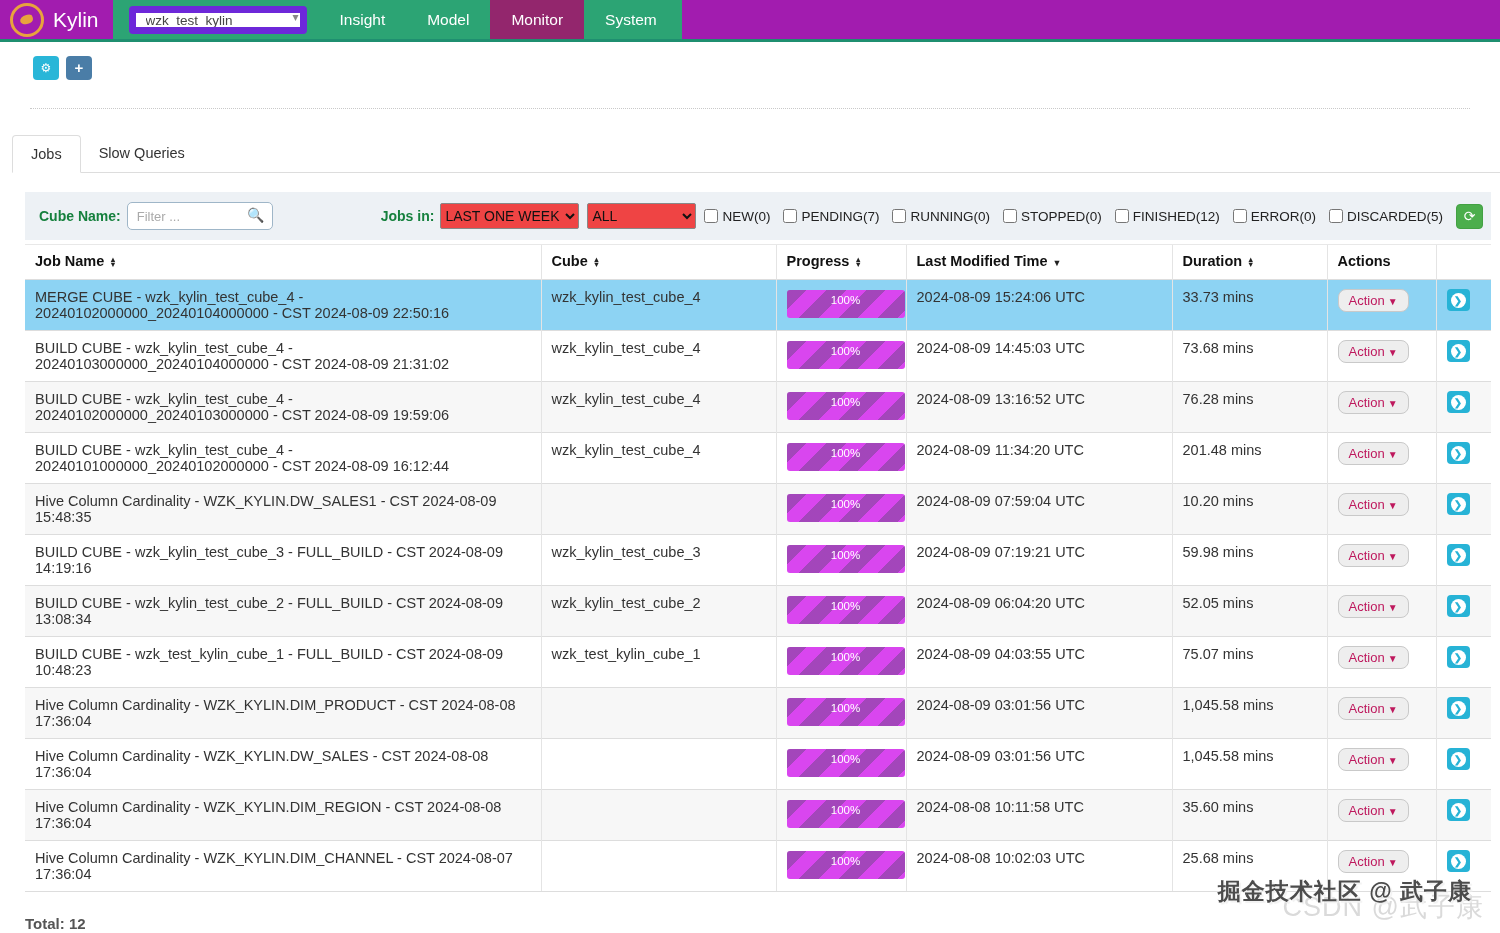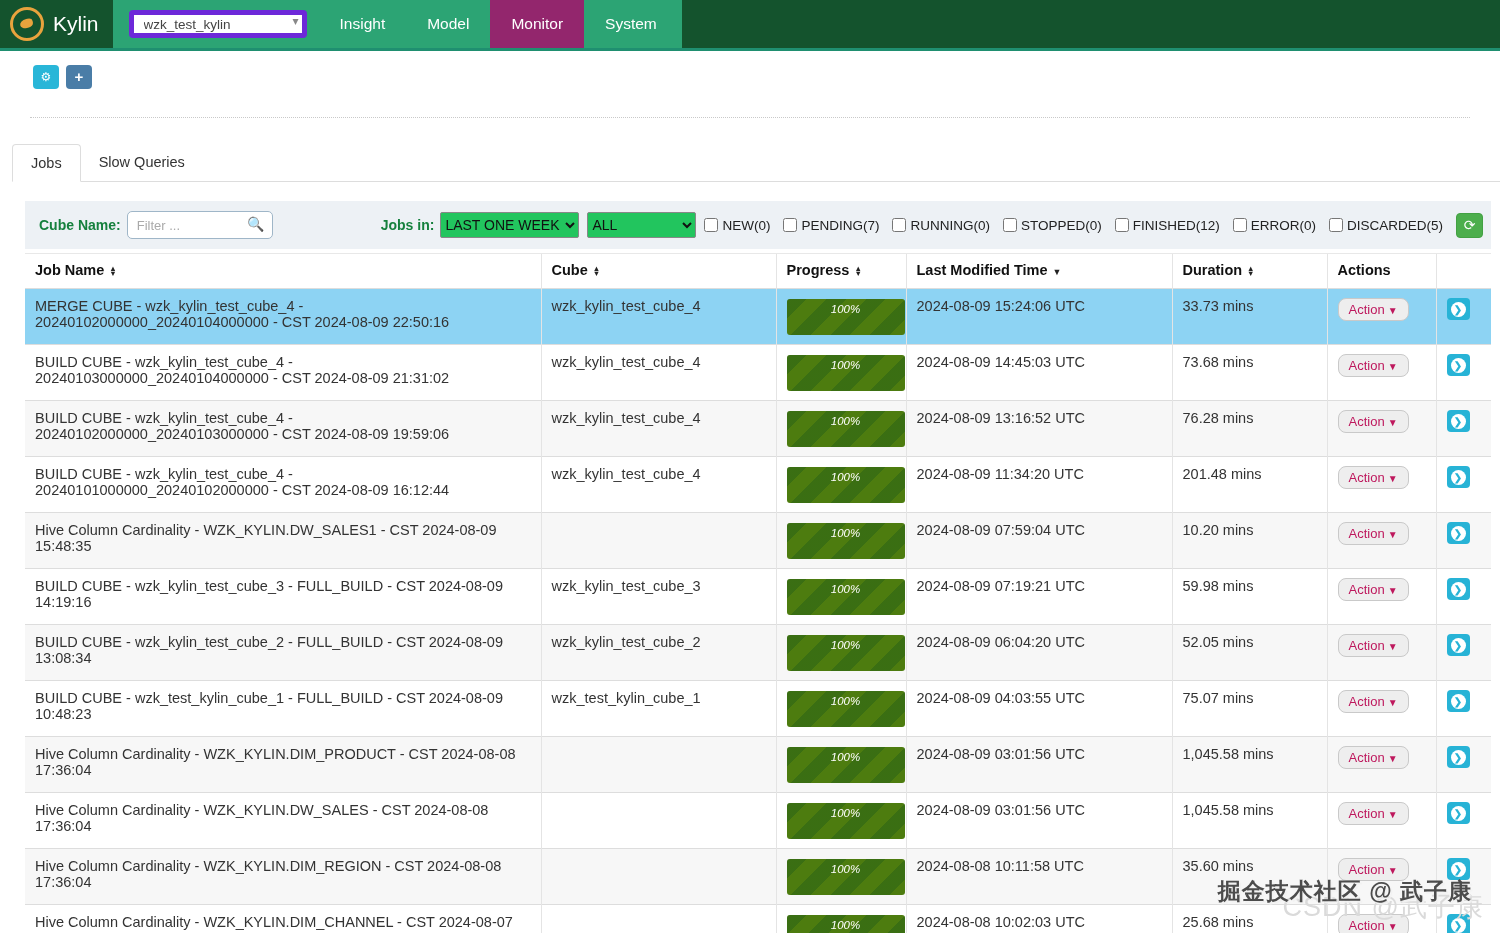--- a/index.html
+++ b/index.html
@@ -1,27 +1,27 @@
 <!DOCTYPE html>
 <html><head>
 <meta charset="utf-8">
 <style>
   * { margin:0; padding:0; box-sizing:border-box; }
   html,body { width:1500px; height:933px; background:#fff; font-family:"Liberation Sans", sans-serif; overflow:hidden; }
   body { position:relative; }
 
   
-  .navbar { height:51px; background:#14532d; display:flex; align-items:stretch; border-bottom:3px solid #1f8f70; }
+  .navbar { height:42px; background:#a21caf; display:flex; align-items:stretch; border-bottom:3px solid #1f8f70; }
   .brand { display:flex; align-items:center; padding:0 14px 0 10px; gap:9px; }
   .logo { width:34px; height:34px; border:3px solid #e8a33d; border-radius:50%; position:relative; }
   .logo::after { content:""; position:absolute; left:7px; top:9px; width:13px; height:9px; background:#e8a33d; border-radius:60% 40% 50% 50%; transform:rotate(-12deg); }
   .brand-name { color:#fff; font-size:21px; }
   .nav-green { background:#2ca474; display:flex; align-items:center; padding:0 4px; }
   .proj-select-wrap { position:relative; margin:0 12px; }
-  .proj-select { width:178px; height:28px; background:#fff; border:5px solid #6d28d9; border-radius:4px; appearance:none; -webkit-appearance:none; padding:0 22px 0 10px; font-size:13.5px; color:#444; font-family:"Liberation Sans", sans-serif; }
+  .proj-select { width:178px; height:28px; background:#fff; border:7px solid #6d28d9; border-radius:4px; appearance:none; -webkit-appearance:none; padding:0 22px 0 10px; font-size:13.5px; color:#444; font-family:"Liberation Sans", sans-serif; }
   .proj-select-wrap::after { content:"▾"; position:absolute; right:8px; top:4px; color:#888; font-size:12px; pointer-events:none; }
   .nav-menu { display:flex; align-items:stretch; height:100%; }
   .nav-item { display:flex; align-items:center; padding:0 21px; color:#fff; font-size:15.5px; cursor:pointer; }
   .nav-item.active { background:#93266d; }
 
   
   .toolbar { padding:14px 0 0 33px; display:flex; gap:7px; }
   .tb-btn { width:26px; height:24px; border:none; border-radius:4px; color:#fff; font-size:12px; line-height:22px; text-align:center; cursor:pointer; }
   .tb-btn.cogs { background:#29b6d8; }
   .tb-btn.plus { background:#4a7da7; font-size:15px; font-weight:bold; }
@@ -34,41 +34,41 @@
   .tab.active { background:#fff; border:1px solid #ddd; border-bottom:1px solid #fff; border-radius:4px 4px 0 0; }
 
   
   .filterbar { margin:19px 9px 0 25px; background:#edf1f5; display:flex; align-items:center; padding:10px 8px; font-size:14px; }
   .lbl { font-weight:bold; color:#15803d; margin:0 6px; white-space:nowrap; }
   .filter-input-wrap { position:relative; }
   .filter-input { width:146px; height:28px; border:1px solid #9fb6c8; border-radius:5px; padding:0 28px 0 9px; font-size:13px; color:#c2410c; background:#fff; font-family:"Liberation Sans", sans-serif; }
   .filter-input::placeholder { color:#aaa; }
   .search-ico { position:absolute; right:8px; top:5px; color:#2a8fd1; font-size:14px; }
   .spacer { flex:1; }
-  .sel { height:26px; border:1px solid #888; border-radius:2px; background:#22c55e; font-size:14px; color:#111; font-family:"Liberation Sans", sans-serif; margin-right:8px; }
+  .sel { height:26px; border:1px solid #888; border-radius:2px; background:#ef4444; font-size:14px; color:#111; font-family:"Liberation Sans", sans-serif; margin-right:8px; }
   .sel.week { width:139px; }
   .sel.all { width:109px; }
   .chk-group { display:flex; align-items:flex-start; gap:4px; margin-right:13px; white-space:nowrap; }
   .chk-group input { width:14px; height:14px; }
   .chk-group label { color:#222; font-size:13.5px; }
   .refresh-btn { width:27px; height:25px; background:#4cae4c; border:1px solid #43a143; border-radius:4px; color:#fff; font-size:14px; cursor:pointer; line-height:22px; }
 
   
   table.jobs { margin:4px 9px 0 25px; border-collapse:collapse; width:1466px; table-layout:fixed; font-size:14.5px; color:#333; }
   table.jobs th, table.jobs td { border-top:1px solid #ddd; border-left:1px solid #e4e4e4; padding:9px 10px; text-align:left; vertical-align:top; }
   table.jobs th:first-child, table.jobs td:first-child { border-left:none; }
   table.jobs th { font-weight:bold; color:#111; font-size:14.5px; border-top:1px solid #e8e8e8; padding:8px 10px 10px 10px; }
   col.c-job{width:516px;} col.c-cube{width:235px;} col.c-prog{width:130px;} col.c-time{width:266px;} col.c-dur{width:155px;} col.c-act{width:109px;} col.c-go{width:55px;}
   tbody tr:nth-child(odd) { background:#f7f7f7; }
   tbody tr:nth-child(even) { background:#fff; }
   tbody tr.highlighted { background:#8dd3f3; }
   tbody tr:last-child td { border-bottom:1px solid #ddd; }
   .sort { display:inline-flex; flex-direction:column; vertical-align:middle; margin-left:5px; line-height:5px; font-size:7.5px; color:#222; }
   .sort-desc { font-size:9px; margin-left:5px; color:#222; }
-  .progress { width:118px; height:36px; border-radius:3px; background:#4d7c0f; position:relative; overflow:hidden; margin-top:1px;font-style:italic; }
+  .progress { width:118px; height:28px; border-radius:3px; background:#d946ef; position:relative; overflow:hidden; margin-top:1px; }
   .progress .stripes { position:absolute; inset:0; background:repeating-linear-gradient(135deg, rgba(0,70,30,0.25) 0 14px, transparent 14px 28px); }
   .progress .pct { position:relative; display:block; text-align:center; color:#fff; font-size:11.5px; line-height:20px; }
   .action-btn { background:#eee; border:1px solid #c9c9c9; border-radius:8px; padding:3px 10px; font-size:13px; color:#be185d; cursor:pointer; font-family:"Liberation Sans", sans-serif; }
   .action-btn .caret { font-size:10px; margin-left:3px; }
   .go-btn { width:23px; height:22px; background:#27b3d6; border:none; border-radius:4px; cursor:pointer; display:inline-flex; align-items:center; justify-content:center; }
   .go-btn .disc { width:15px; height:15px; background:#fff; border-radius:50%; color:#27b3d6; font-size:10px; font-weight:bold; line-height:15px; text-align:center; }
 
   .total { margin:23px 0 0 25px; font-weight:bold; color:#555; font-size:15px; }
 
   

